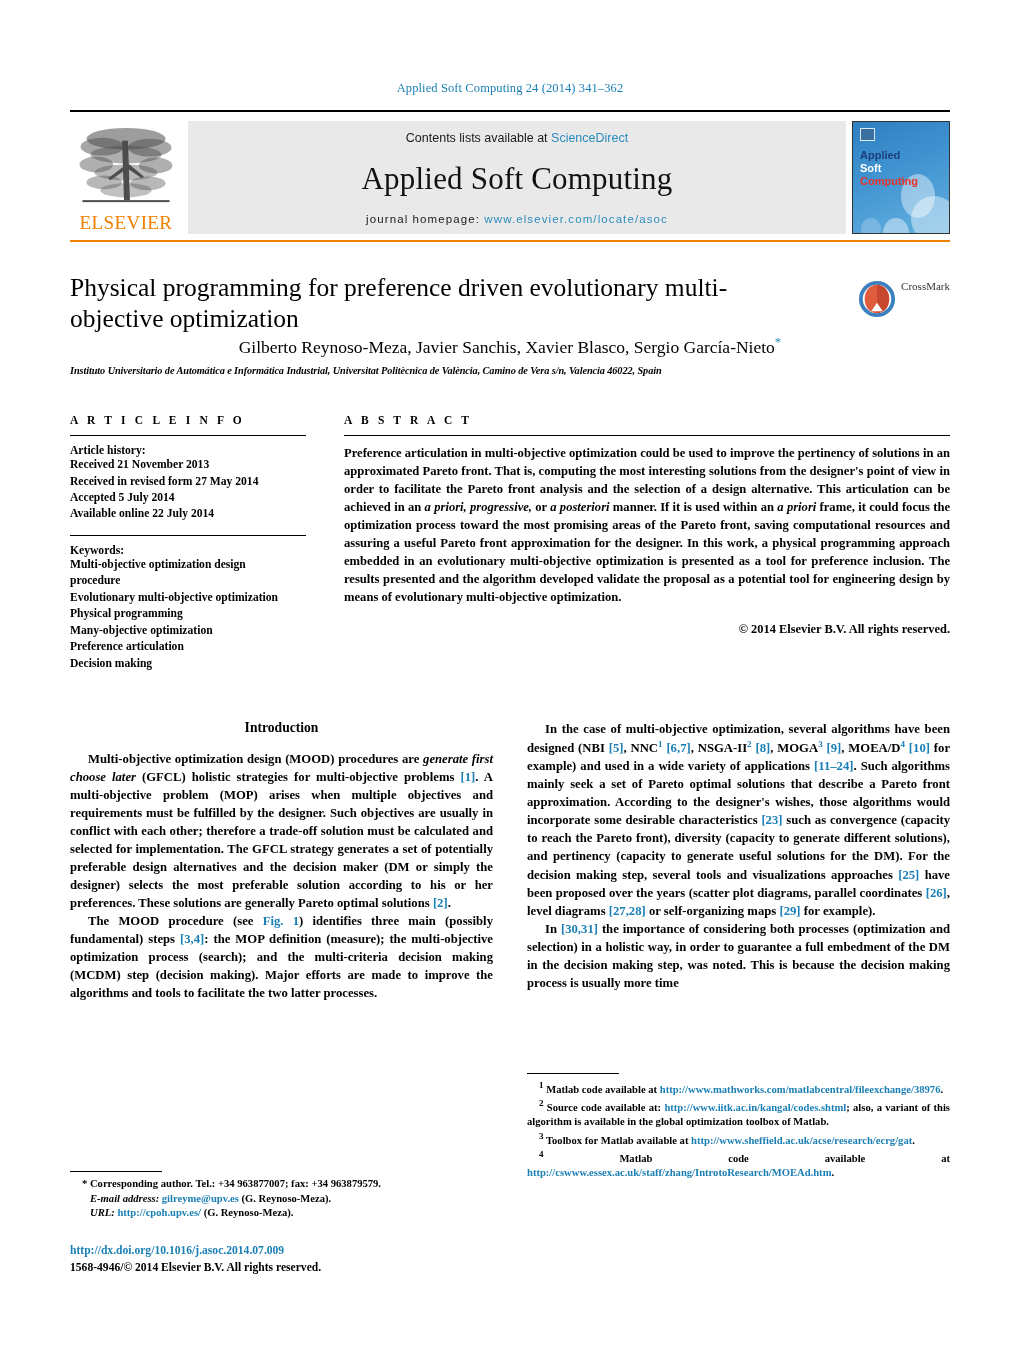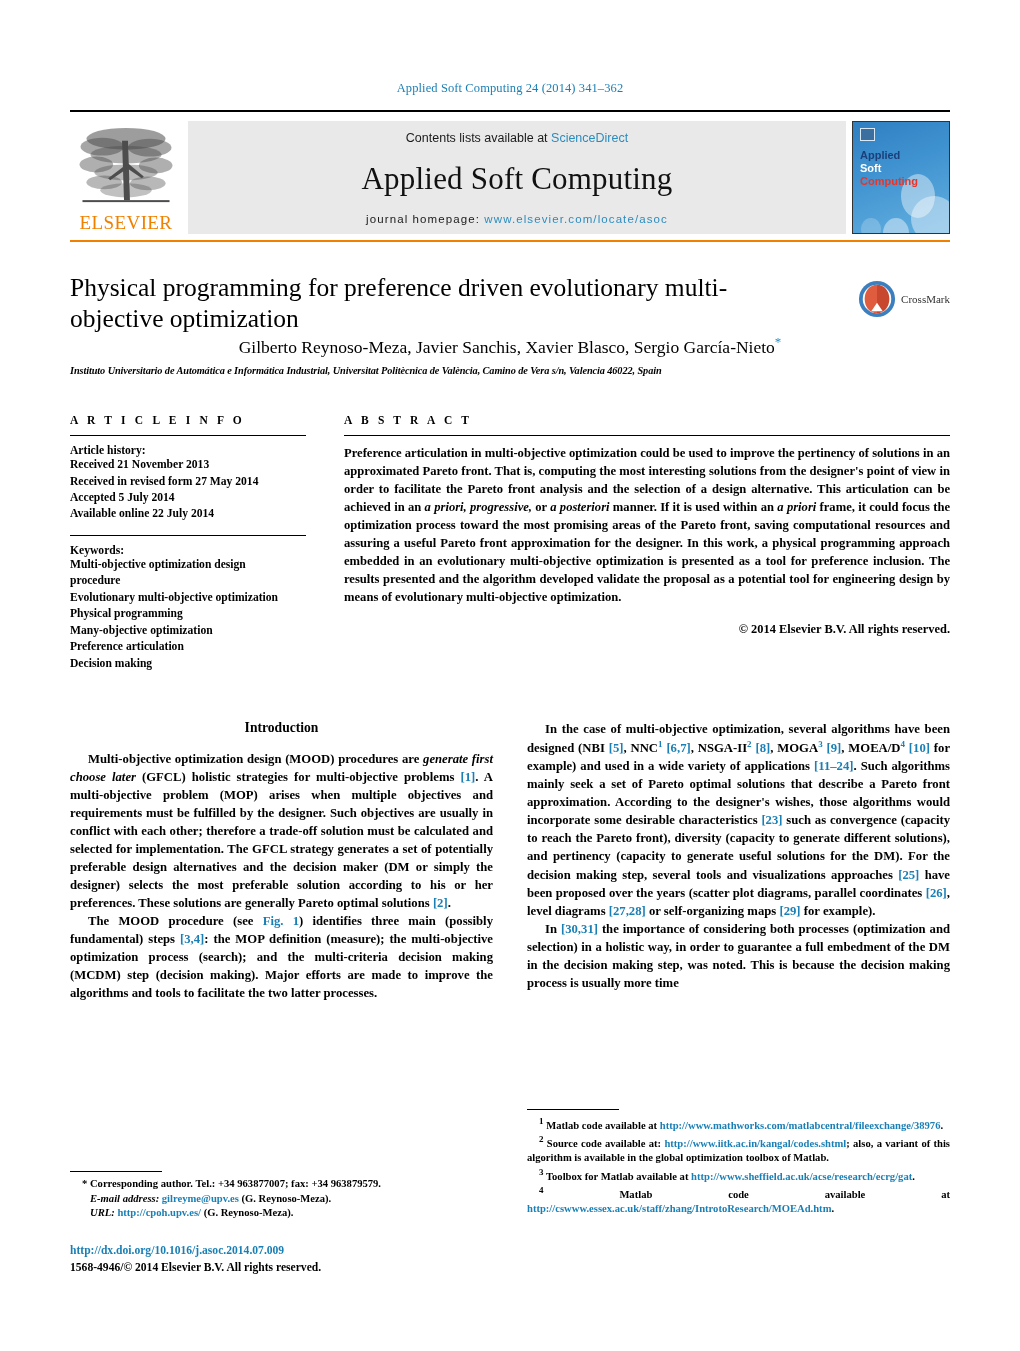--- a/index.html
+++ b/index.html
@@ -130,21 +130,21 @@
     margin-top: 7px;
     font-family: "Liberation Serif", serif;
     font-style: italic;
     font-size: 10.3px;
     font-weight: bold;
     color: #000;
     letter-spacing: -0.1px;
   }
   .crossmark {
     position: absolute; right: 0; top: 8px;
-    display: flex; align-items: center; gap: 5px;
+    display: flex; align-items: flex-start; gap: 5px;
   }
   .crossmark .mark { width: 38px; height: 38px; display:block; }
   .crossmark .cmtext { font-family: "Liberation Serif", serif; font-size: 11px; color:#333; }
 
   
   .two-col {
     margin: 38px 70px 0 70px;
     display: flex;
     gap: 0;
   }
@@ -221,21 +221,20 @@
     left: 70px;
     top: 1148px;
     width: 423px;
     margin-top: 23px;
   }
   .foot-right {
     position: absolute;
     left: 527px;
     top: 1073px;
     width: 423px;
-    margin-top: 36px;
   }
   .foot-rule { border-top: 1px solid #000; width: 92px; margin-bottom: 5px; }
   .fn {
     font-family: "Liberation Serif", serif;
     font-size: 10.6px;
     line-height: 1.38;
     text-align: justify;
     font-weight: bold;
   }
   .fn.indent { text-indent: 12px; }

